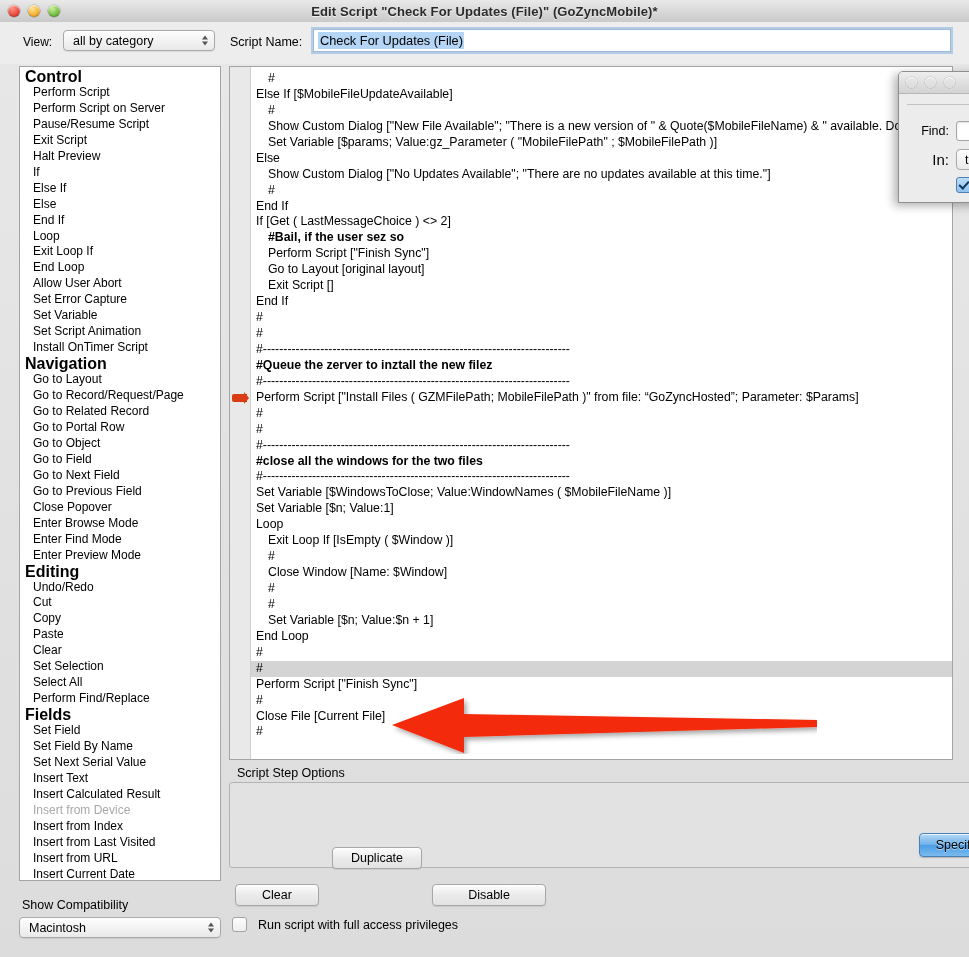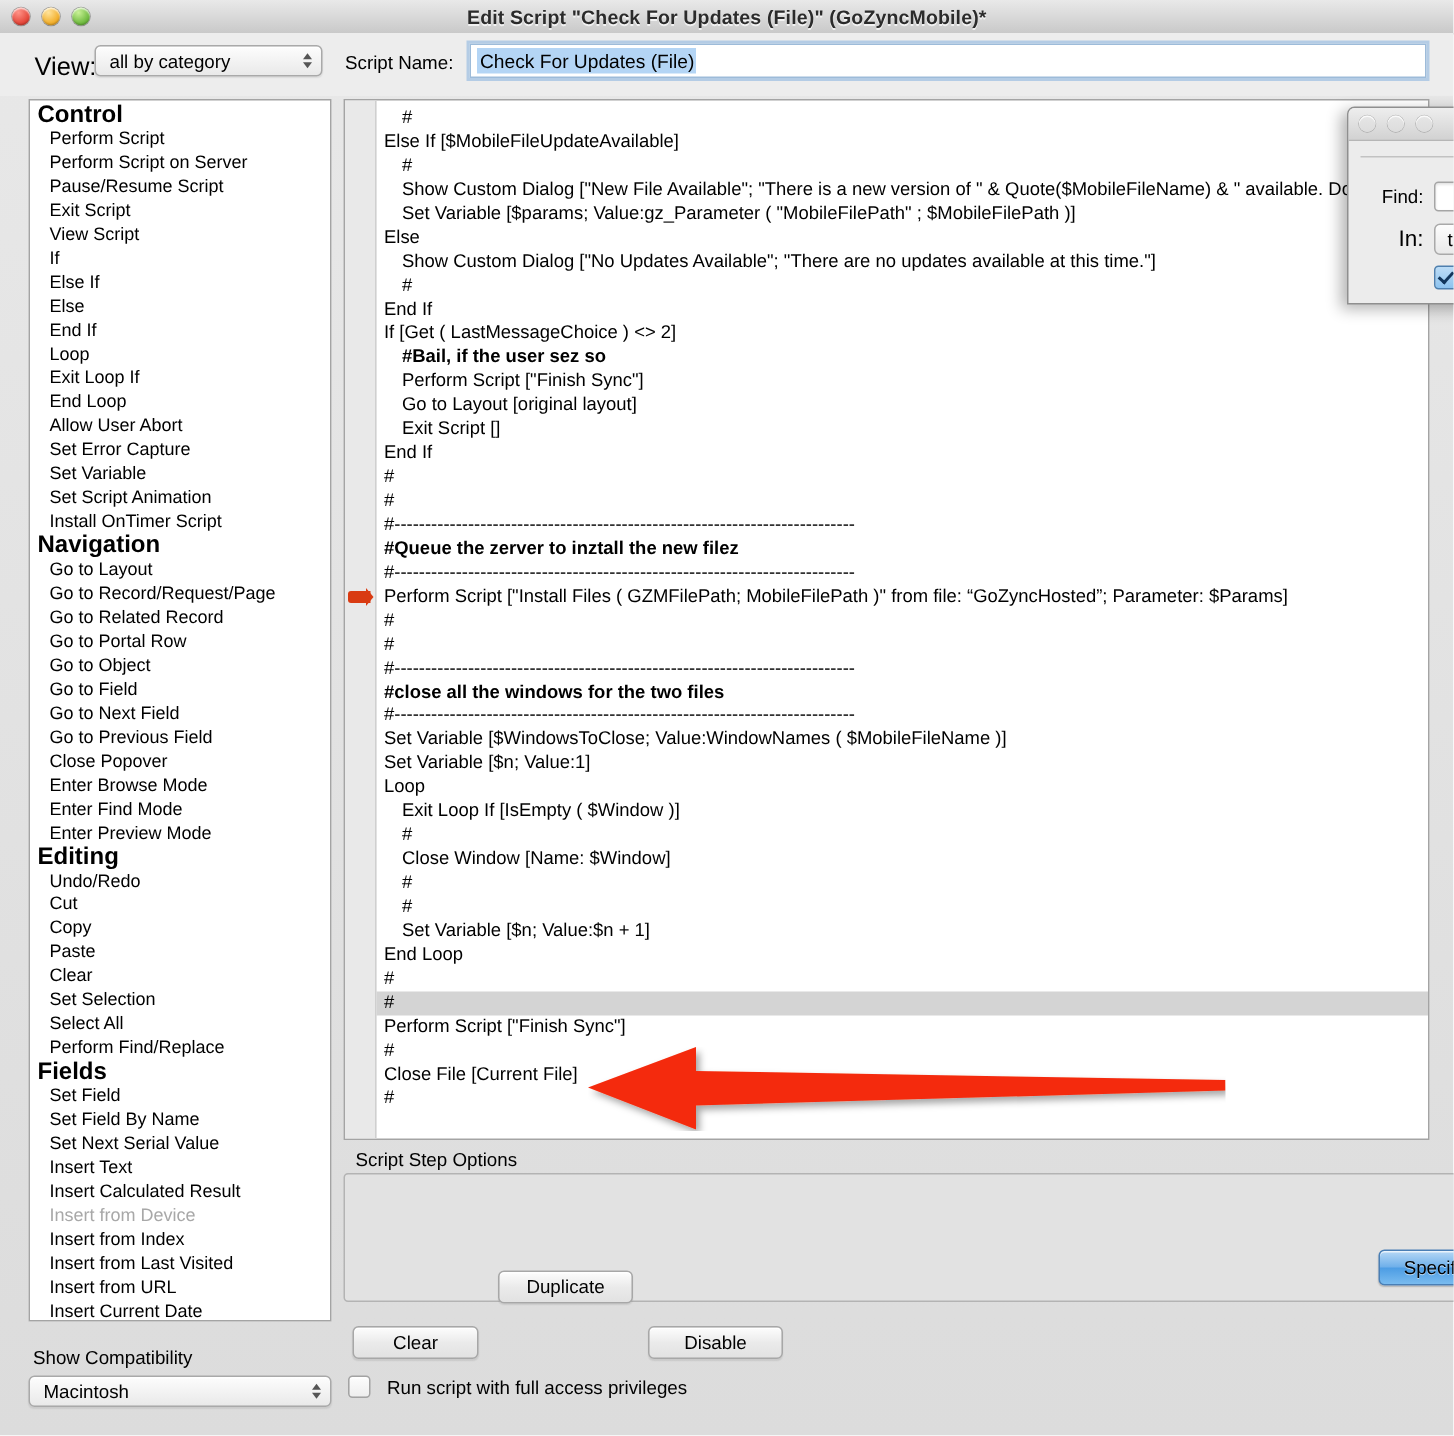--- a/index.html
+++ b/index.html
@@ -61,21 +61,21 @@
   
   #toprow {
     position: absolute;
     left: 0; top: 22px; right: 0;
     height: 42px;
     background: #ededed;
   }
   #view-label {
     position: absolute;
     left: 23px; top: 13px;
-    font-size: 17px;
+    font-size: 12px;
   }
   #view-select {
     position: absolute;
     left: 63px; top: 8px;
     width: 152px; height: 21px;
     background: linear-gradient(#fdfdfd, #e9e9e9);
     border: 1px solid #a9a9a9;
     border-radius: 4px;
     box-shadow: 0 1px 1px rgba(0,0,0,.08), inset 0 1px 0 #fff;
     font-size: 12.5px;
@@ -265,21 +265,21 @@
     border-radius: 4px;
     box-shadow: 0 1px 1px rgba(0,0,0,.09), inset 0 1px 0 #fff;
     font-size: 12.5px;
     display: flex;
     align-items: center;
     justify-content: center;
     box-sizing: border-box;
   }
   #btn-clear     { left: 235px; top: 884px; width: 84px; }
   #btn-duplicate { left: 332px; top: 847px; width: 90px; }
-  #btn-disable   { left: 432px; top: 884px; width: 90px; }
+  #btn-disable   { left: 432px; top: 884px; width: 114px; }
 
   #fullaccess-row {
     position: absolute;
     left: 232px; top: 917px;
     display: flex;
     align-items: center;
     gap: 11px;
   }
   #fullaccess-box {
     width: 13px; height: 13px;
@@ -421,21 +421,21 @@
       <span id="scriptname-value">Check For Updates (File)</span>
     </div>
   </div>
 
   <div id="steplist">
       <div class="cat">Control</div>
       <div class="step">Perform Script</div>
       <div class="step">Perform Script on Server</div>
       <div class="step">Pause/Resume Script</div>
       <div class="step">Exit Script</div>
-      <div class="step">View Script</div>
+      <div class="step">Halt Preview</div>
       <div class="step">If</div>
       <div class="step">Else If</div>
       <div class="step">Else</div>
       <div class="step">End If</div>
       <div class="step">Loop</div>
       <div class="step">Exit Loop If</div>
       <div class="step">End Loop</div>
       <div class="step">Allow User Abort</div>
       <div class="step">Set Error Capture</div>
       <div class="step">Set Variable</div>

